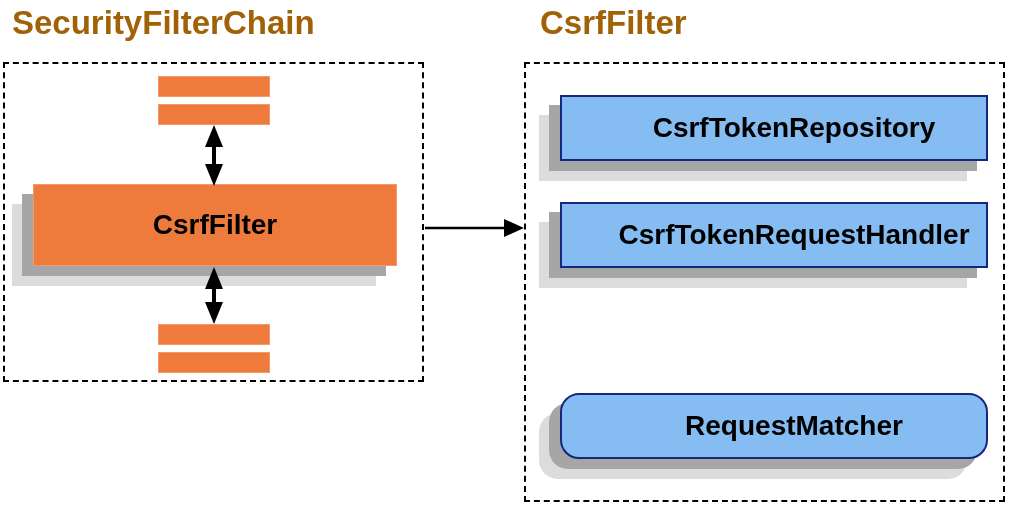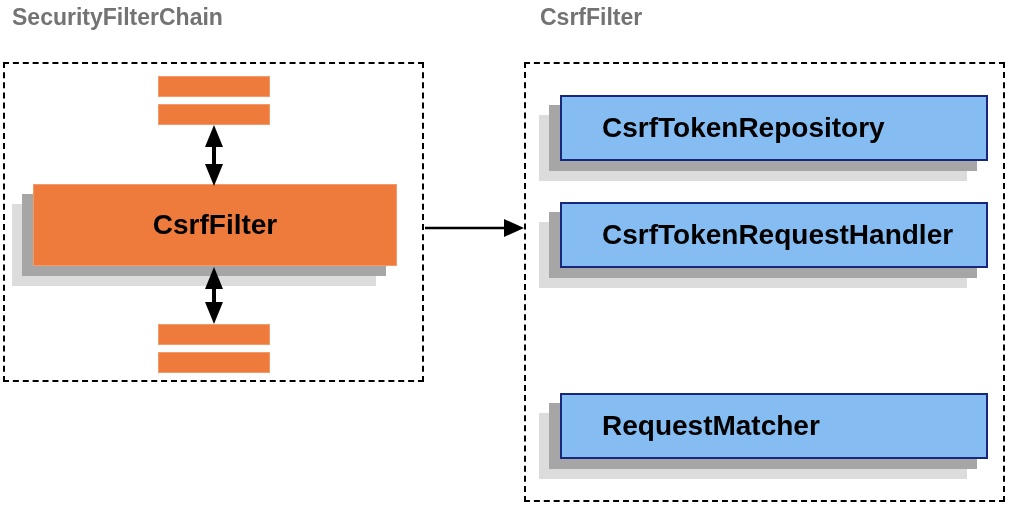--- a/index.html
+++ b/index.html
@@ -10,23 +10,23 @@
   }
   .canvas {
     position: relative;
     width: 1010px;
     height: 505px;
     background: #ffffff;
     overflow: hidden;
   }
   .title {
     position: absolute;
-    font-size: 23px;
+    font-size: 33px;
     font-weight: bold;
-    color: #737373;
+    color: #a16207;
     white-space: nowrap;
     letter-spacing: 0px;
   }
   .left-title  { left: 12px; top: 4px; }
   .right-title { left: 540px; top: 4px; }
 
   .dashed {
     position: absolute;
     border: 2px dashed #000000;
     box-sizing: border-box;
@@ -73,30 +73,30 @@
     left: 560px;
     width: 428px;
     height: 66px;
     background: var(--blue-fill, #85BCF2);
     border: 2px solid var(--blue-stroke, #17277E);
     box-sizing: border-box;
     box-shadow: -11px 10px 0 var(--shadow-dark, #A6A6A6),
                 -21px 20px 0 var(--shadow-light, #DCDCDC);
     display: flex;
     align-items: center;
-    justify-content: flex-start;
+    justify-content: center;
     font-size: 28px;
     font-weight: bold;
     color: #000000;
     padding-left: 40px;
   }
   .blue-1 { top: 95px; }
   .blue-2 { top: 194px; margin-top: 8px; }
   .blue-3 { top: 294px; }
-  .blue-4 { top: 393px; }
+  .blue-4 { top: 393px; border-radius: 19px; }
 
   .arrow-layer {
     position: absolute;
     left: 0;
     top: 0;
     width: 1010px;
     height: 505px;
     pointer-events: none;
   }
 </style>

